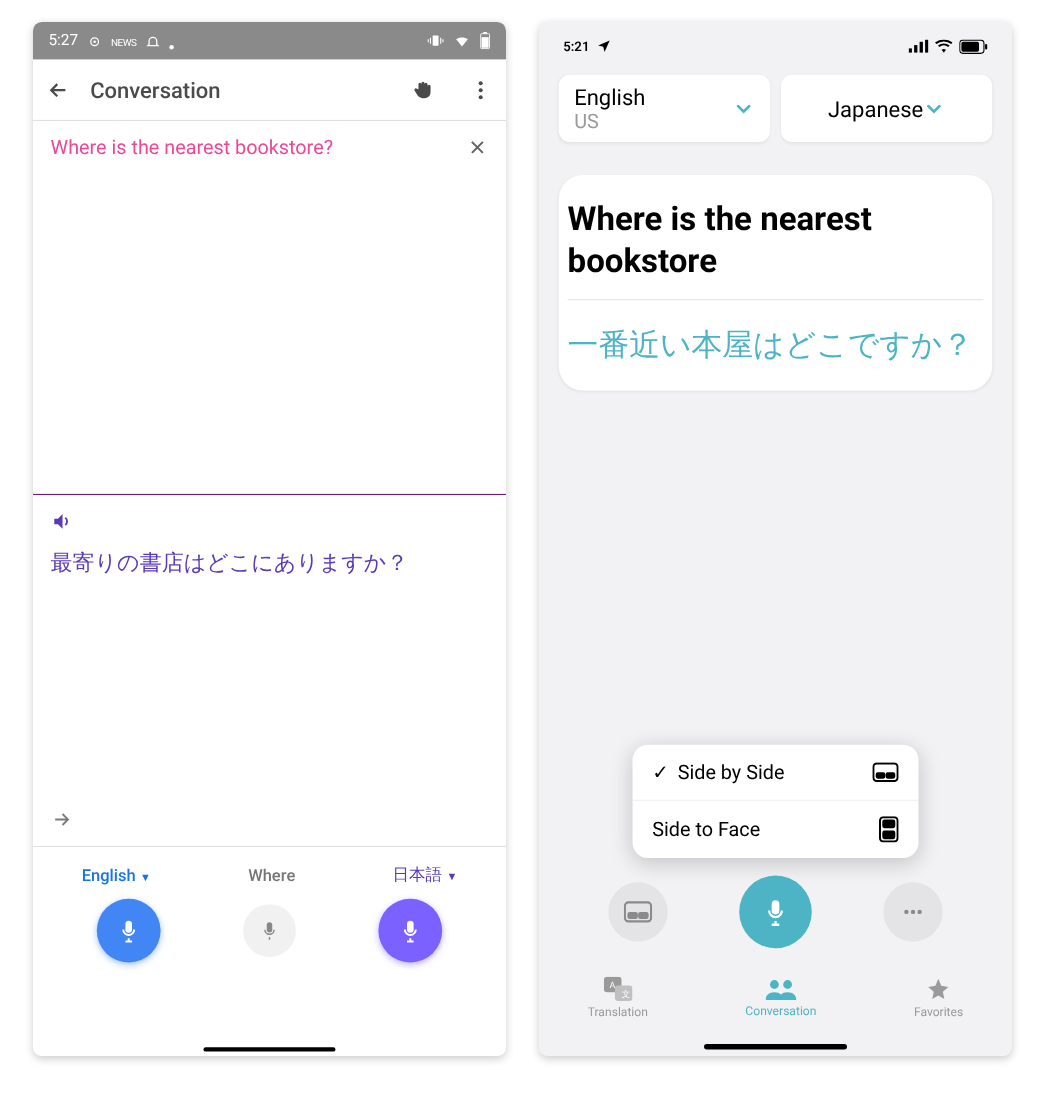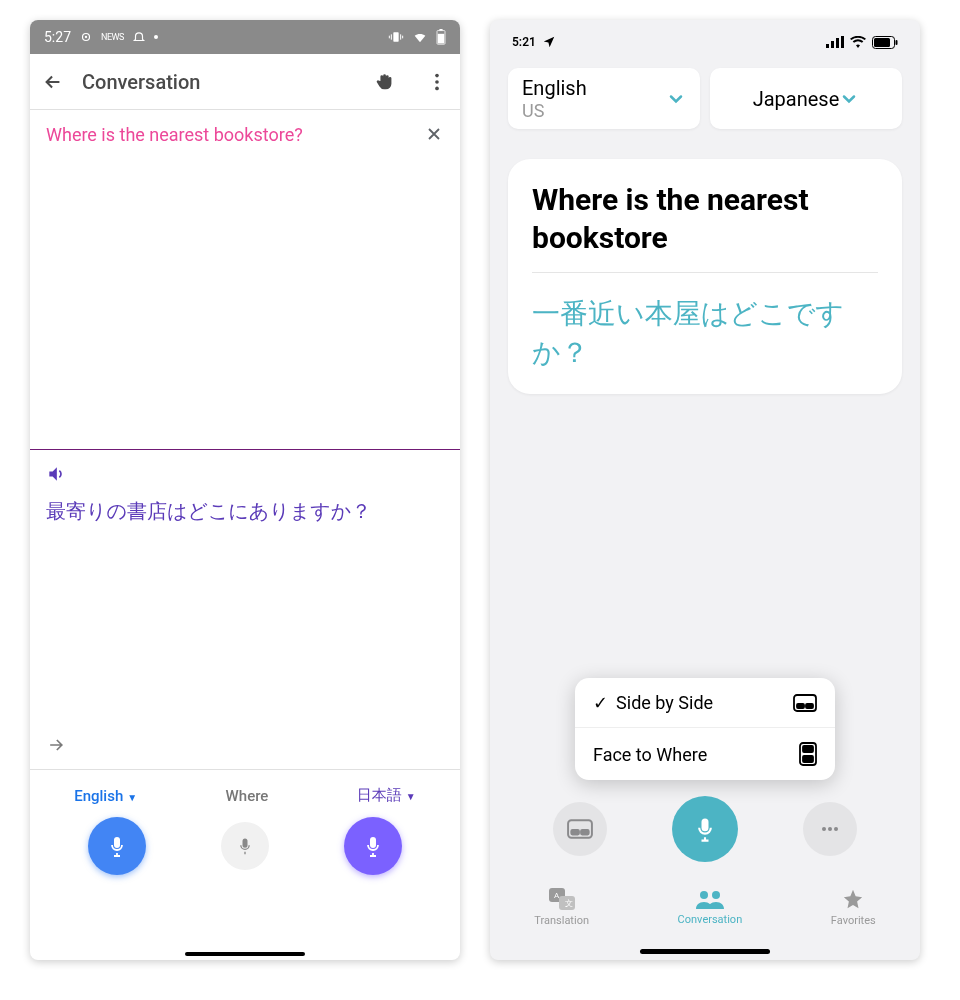--- a/index.html
+++ b/index.html
@@ -27,21 +27,21 @@
   .android .statusbar {
     height: 34px;
     background: #8a8a8a;
     color: #fff;
     display: flex;
     align-items: center;
     padding: 0 14px;
     font-size: 14px;
     justify-content: space-between;
   }
-  .android .status-left, .android .status-right { display: flex; align-items: center; gap: 8px;}
+  .android .status-left, .android .status-right { display: flex; align-items: flex-end; gap: 8px;}
   .android .status-left .dot { width:4px; height:4px; background:#fff; border-radius:50%;}
   .android .appbar {
     height: 56px;
     display: flex;
     align-items: center;
     padding: 0 12px;
     border-bottom: 1px solid #e0e0e0;
     gap: 18px;
   }
   .android .appbar .title { font-size: 20px; font-weight: 500; color: #4a4a4a; flex:1;}
@@ -104,21 +104,21 @@
   .ios .lang-sel {
     flex:1; background:#fff; border-radius:10px; padding:8px 14px;
     display:flex; justify-content:space-between; align-items:center;
     box-shadow: 0 1px 3px rgba(0,0,0,.06);
   }
   .ios .lang-sel .main { font-size:20px; font-weight:400; color:#000;}
   .ios .lang-sel .sub { font-size:18px; color:#9a9a9a; display:block;}
   .ios .chev { color:#4cb4c4; font-size:22px;}
   .ios .bubble {
     margin: 16px 18px;
-    background:#fff; border-radius:22px; padding:22px 24px;
+    background:#fff; border-radius:22px; padding:22px 8px;
     box-shadow:0 1px 3px rgba(0,0,0,.06);
   }
   .ios .bubble .eng { font-size:30px; font-weight:700; line-height:1.25; color:#000;}
   .ios .bubble .divider { border:none; border-top:1px solid #e5e5e5; margin:16px 0;}
   .ios .bubble .jp { font-size:28px; color:#4cb4c4; line-height:1.4;margin-top:21px;}
   .ios .popup {
     position:absolute; bottom:180px; left:50%; transform:translateX(-50%);
     width: 260px; background:#fff; border-radius:14px; box-shadow:0 4px 20px rgba(0,0,0,.2);
     overflow:hidden;
   }
@@ -334,21 +334,21 @@
       </span>
       <span>
         <svg width="24" height="18" viewBox="0 0 24 18" fill="none" stroke="#000" stroke-width="1.8">
             <rect x="1" y="1" width="22" height="16" rx="3"></rect>
             <rect x="4" y="10" width="7" height="4" rx="1" fill="#000"></rect>
             <rect x="13" y="10" width="7" height="4" rx="1" fill="#000"></rect>
           </svg>
       </span>
     </div>
     <div class="item">
-      <span>Face to Where</span>
+      <span>Side to Face</span>
       <span>
         <svg width="18" height="24" viewBox="0 0 18 24" fill="none" stroke="#000" stroke-width="1.8">
             <rect x="1" y="1" width="16" height="22" rx="3"></rect>
             <rect x="4" y="4" width="10" height="6" rx="1" fill="#000"></rect>
             <rect x="4" y="14" width="10" height="6" rx="1" fill="#000"></rect>
           </svg>
       </span>
     </div>
   </div>
 

